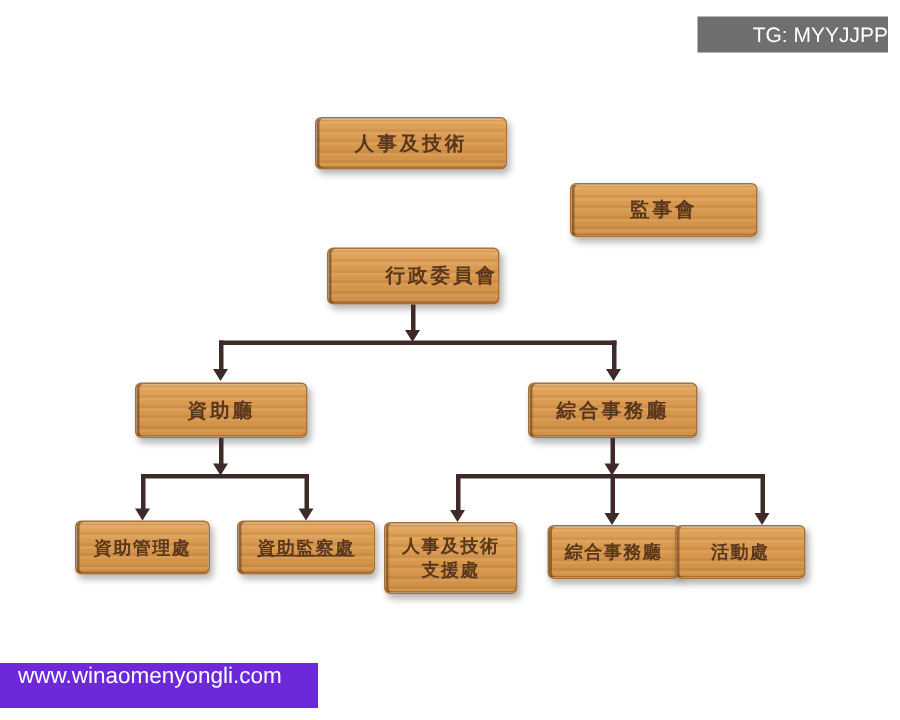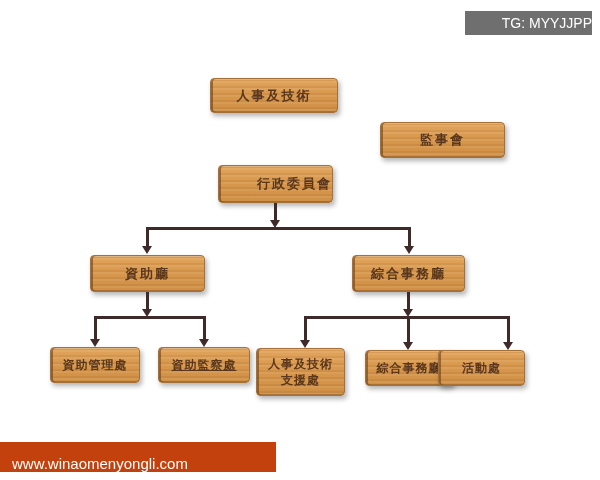--- a/index.html
+++ b/index.html
@@ -44,38 +44,38 @@
   }
 
   
   .badge {
     position: absolute; left: 465px; top: 11px; width: 127px; height: 24px;
     background: #6f6f6f; color: #ffffff;
     display: flex; align-items: center; justify-content: flex-end;
     font-size: 14px;
   }
   .footer-bar {
-    position: absolute; left: 0; top: 442px; width: 276px; height: 30px;
-    background: #c2410c; color: #ffffff;
-    display: flex; align-items: flex-end;
+    position: absolute; left: 0; top: 442px; width: 212px; height: 30px;
+    background: #6d28d9; color: #ffffff;
+    display: flex; align-items: flex-start;
     padding-left: 12px;
     font-size: 15px;
   }
 
   
   #node-trust       { left: 210px; top:  78px; width: 128px; height: 35px; }
   #node-supervisory { left: 380px; top: 122px; width: 125px; height: 36px; }
   #node-admin       { left: 218px; top: 165px; width: 115px; height: 38px; justify-content: flex-end; }
   #node-funding     { left:  90px; top: 255px; width: 115px; height: 37px; }
   #node-general     { left: 352px; top: 255px; width: 113px; height: 37px; }
   #node-fmgmt       { left:  50px; top: 347px; width:  90px; height: 36px; }
   #node-fsup        { left: 158px; top: 347px; width:  92px; height: 36px; text-decoration: underline; }
   #node-personnel   { left: 256px; top: 348px; width:  89px; height: 48px; }
   #node-finance     { left: 365px; top: 350px; width:  88px; height: 36px; }
-  #node-activities  { left: 438px; top: 350px; width:  87px; height: 36px; }
+  #node-activities  { left: 450px; top: 350px; width:  87px; height: 36px; }
 </style>
 </head>
 <body>
 
 <div id="canvas">
 
   <div class="badge">
     <span>TG: MYYJJPP</span>
   </div>
 

